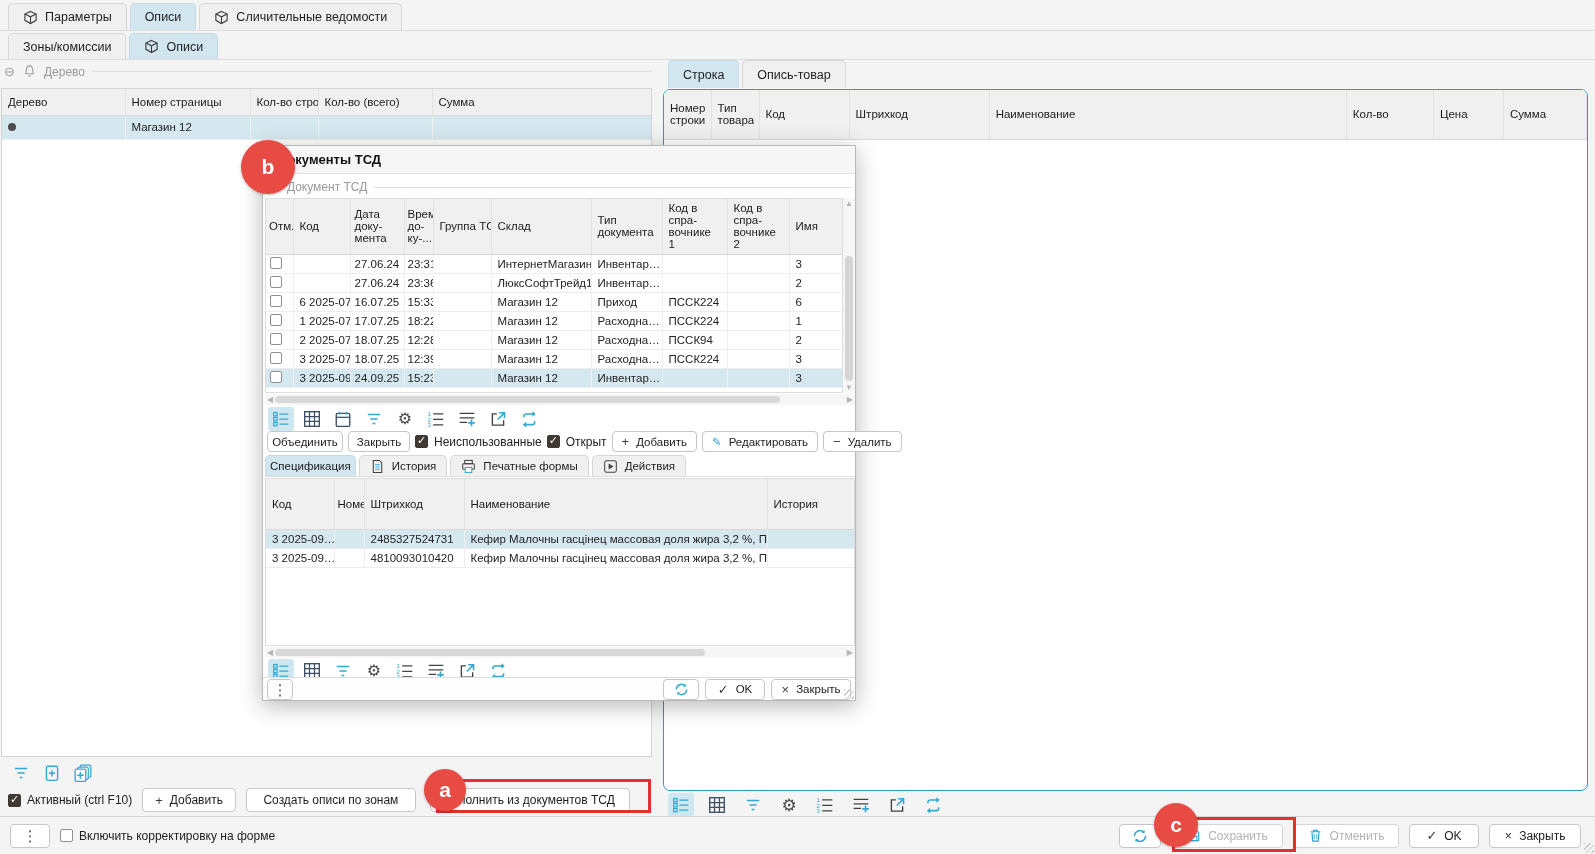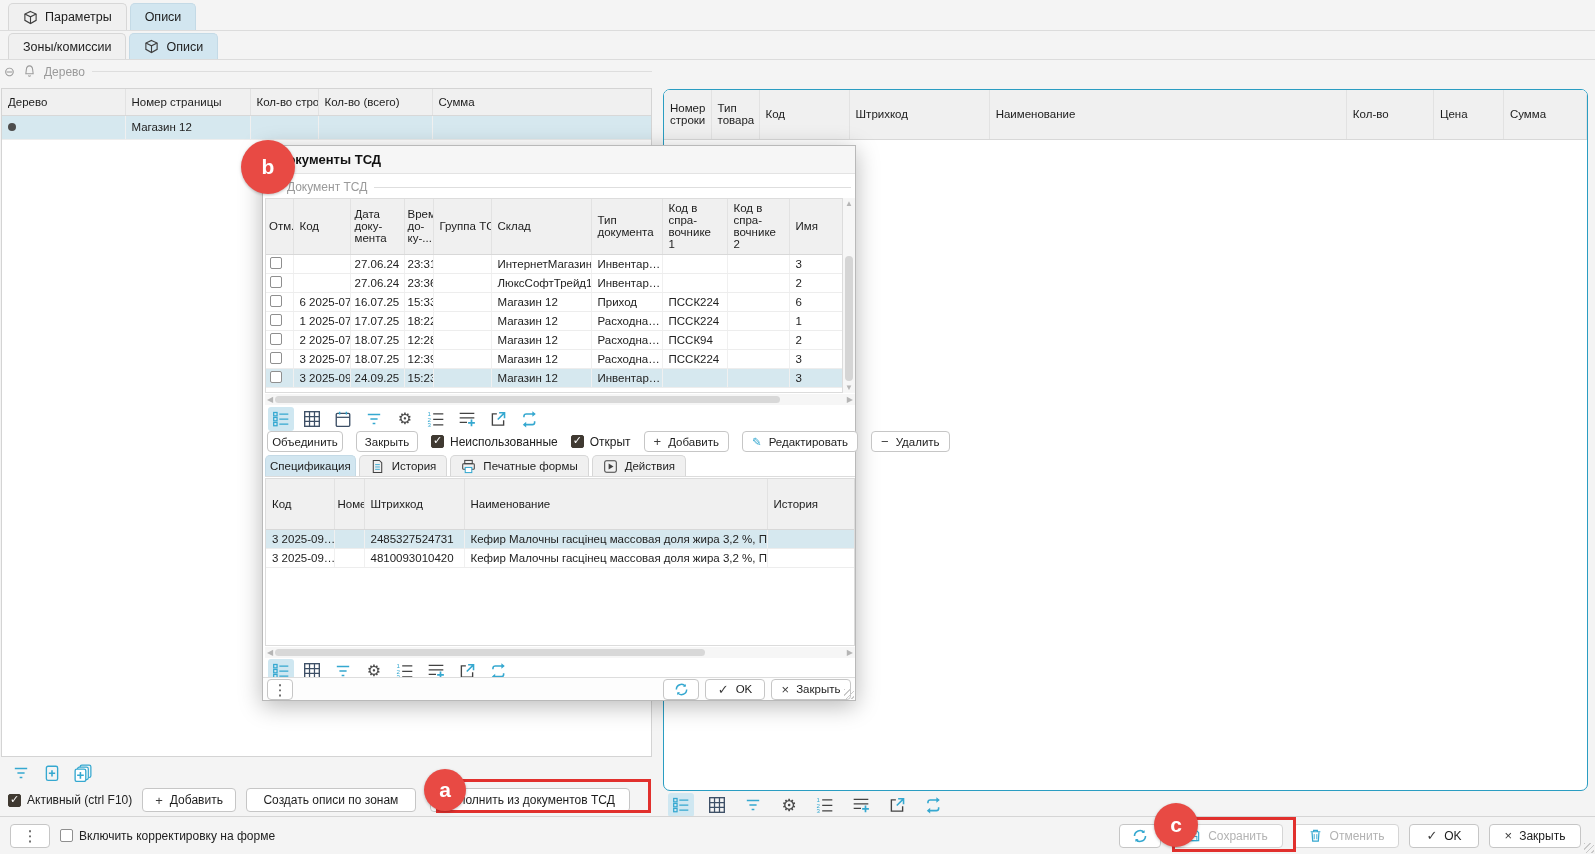--- a/index.html
+++ b/index.html
@@ -174,20 +174,26 @@
 
   <div class="tabbar tabbar1">
     <div class="tab">
         <svg class="ic-s ic">
           <use href="#i-cube"></use>
         </svg>
         <span>Параметры</span>
       </div>
     <div class="tab active">
         <span>Описи</span>
+      </div>
+    <div class="tab">
+        <svg class="ic-s ic">
+          <use href="#i-cube"></use>
+        </svg>
+        <span>Сличительные ведомости</span>
       </div>
   </div>
   <div class="tabbar tabbar2">
     <div class="tab">
         <span>Зоны/комиссии</span>
       </div>
     <div class="tab active">
         <svg class="ic-s ic">
           <use href="#i-cube"></use>
         </svg>
@@ -263,20 +269,28 @@
         <span>Добавить</span>
       </button>
     <button class="btn" style="width:170px;">
         <span>Создать описи по зонам</span>
       </button>
     <button class="btn" style="width:200px; margin-left:4px;">
         <span>Заполнить из документов ТСД</span>
       </button>
   </div>
 
+  <div class="tabbar" style="left:660px; top:60px; width:935px; height:28px; border-bottom:none;">
+    <div class="tab active">
+        <span>Строка</span>
+      </div>
+    <div class="tab">
+        <span>Опись-товар</span>
+      </div>
+  </div>
 
   <div class="panelbox" style="left:663px; top:89px; width:925px; height:702px; border:1.5px solid #2a9dc2; border-radius:7px;">
     <table class="grid">
       <colgroup>
           <col style="width:47px">
           <col style="width:48px">
           <col style="width:90px">
           <col style="width:140px">
           <col style="width:357px">
           <col style="width:87px">
@@ -563,21 +577,21 @@
             <use href="#i-ext"></use>
           </svg>
         </span>
       <span class="tool">
           <svg class="ic">
             <use href="#i-loop"></use>
           </svg>
         </span>
     </div>
 
-    <div style="position:absolute; left:4px; top:285px; width:588px; display:flex; align-items:center; gap:13px;">
+    <div style="position:absolute; left:4px; top:285px; width:588px; display:flex; align-items:center; gap:5px;">
       <button class="btn sm" style="width:76px;">
           <span>Объединить</span>
         </button>
       <button class="btn sm" style="width:62px;">
           <span>Закрыть</span>
         </button>
       <label class="cbrow">
           <span class="cb on"></span>
           <span>Неиспользованные</span>
         </label>

